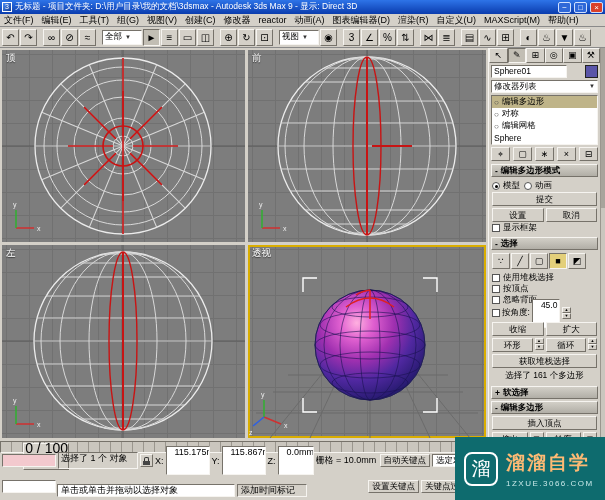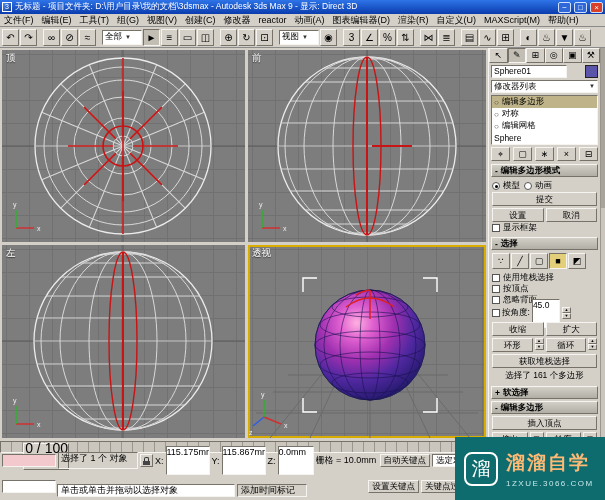--- a/index.html
+++ b/index.html
@@ -61,21 +61,21 @@
   .chk{display:flex;align-items:center;gap:3px;height:11px;white-space:nowrap;}
   .box{width:8px;height:8px;background:#fff;border:1px solid #555;flex:none;}
   .radio{width:8px;height:8px;border:1px solid #555;border-radius:50%;background:#fff;position:relative;flex:none;}
   .radio.on::after{content:"";position:absolute;left:2px;top:2px;width:3px;height:3px;border-radius:50%;background:#000;}
   .radio-row{display:flex;gap:4px;align-items:center;height:13px;}
   .radio-row label{display:flex;gap:3px;align-items:center;}
   .subrow{display:flex;gap:1px;margin:1px 0 3px;}
   .sob{width:18px;height:16px;text-align:center;line-height:14px;font-size:9px;}
   .sob.on{background:#e3cf7a;border-color:#76726a #f6f4f0 #f6f4f0 #76726a;}
   .anglerow{display:flex;align-items:center;gap:2px;height:14px;margin:1px 0;}
-  .numfld{background:#fff;border:1px solid;border-color:#76726a #f6f4f0 #f6f4f0 #76726a;height:29px;line-height:10px;padding:0 0;overflow:hidden;white-space:nowrap;}
+  .numfld{background:#fff;border:1px solid;border-color:#76726a #f6f4f0 #f6f4f0 #76726a;height:29px;line-height:10px;padding:0 8px;overflow:hidden;white-space:nowrap;}
   .spinner{display:inline-flex;flex-direction:column;width:9px;height:12px;flex:none;}
   .spinner span{flex:1;font-size:4px;line-height:4px;text-align:center;padding:0;overflow:hidden;}
   .cstat{text-align:center;margin-top:2px;white-space:nowrap;overflow:hidden;}
 
   
   .track{position:absolute;left:0;top:441px;width:487px;height:12px;background:#cac6be;border:1px solid;border-color:#76726a #f6f4f0 #f6f4f0 #76726a;background-image:repeating-linear-gradient(90deg,transparent 0 10px,#9a968e 10px 11px);}
   .tslider{position:absolute;left:22px;top:1px;height:27px;width:46px;text-align:right;font-size:14px;line-height:8px;}
   .srow{position:absolute;left:0;width:487px;display:flex;gap:2px;align-items:center;padding-left:2px;}
   .listener{width:54px;height:13px;flex:none;}
   .lp{background:#f3c9ce;}

